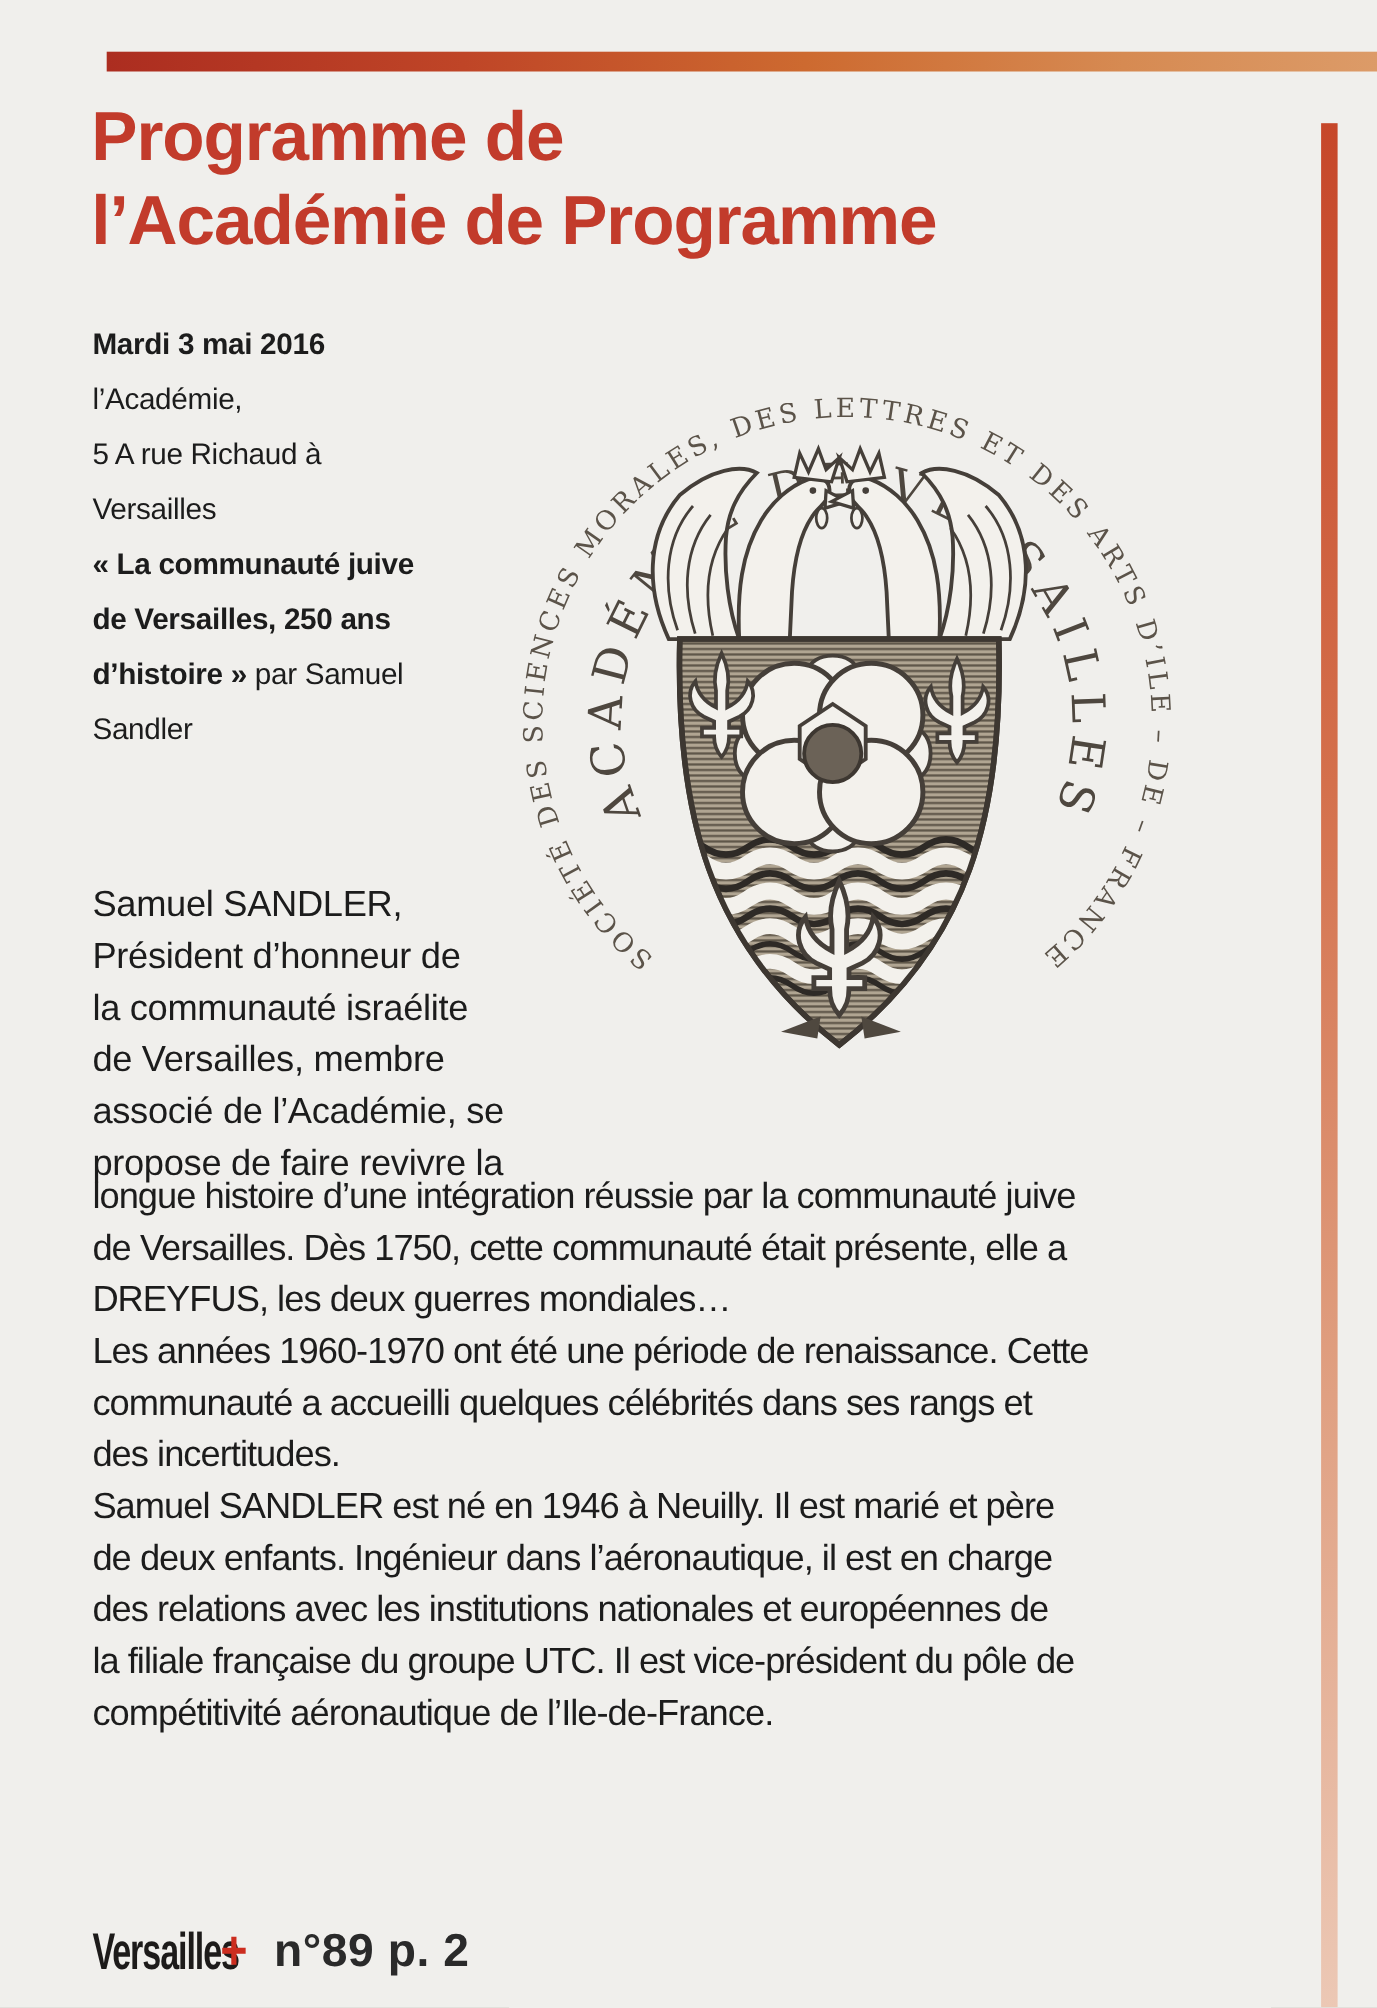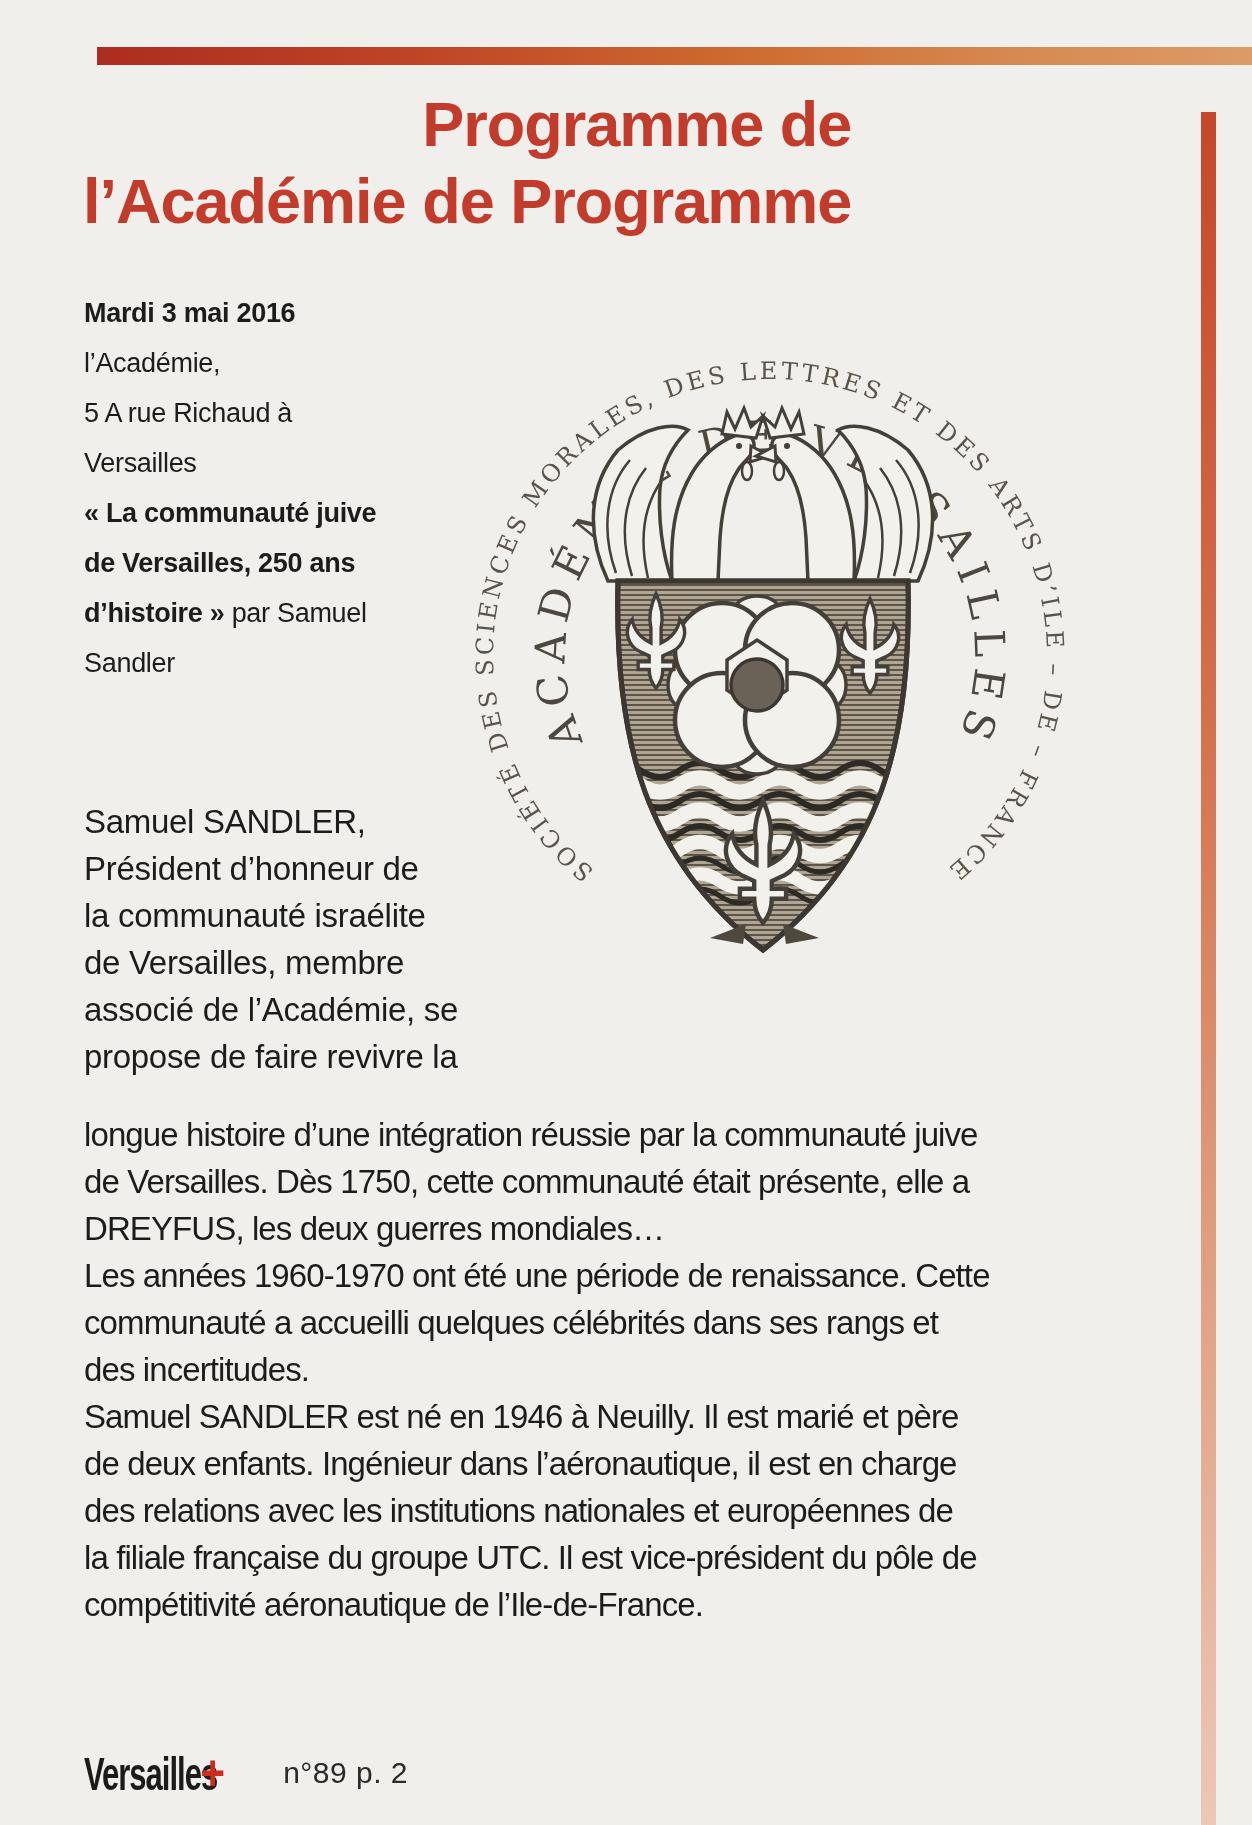--- a/index.html
+++ b/index.html
@@ -17,53 +17,52 @@
     position:absolute;left:97px;top:47px;right:0;height:18px;
     background:linear-gradient(90deg,#ac2d20 0%,#bf4527 28%,#cd6a30 55%,#d68a52 80%,#dc9b68 100%);
   }
   .right-line{
     position:absolute;left:1201px;top:112px;width:15px;bottom:0;
     background:linear-gradient(180deg,#c6472a 0%,#d4704c 35%,#df9d7e 65%,#ecc8b5 100%);
   }
   .title{
     position:absolute;left:83px;top:86px;
     font-size:63px;font-weight:bold;line-height:77px;
-    color:#c23b2b;letter-spacing:-1px;text-align:right;
+    color:#c23b2b;letter-spacing:-1px;
   }
   .event{
     position:absolute;left:84px;top:288px;width:420px;
     font-size:27px;line-height:50px;letter-spacing:-0.3px;
     white-space:nowrap;
   }
   .event .bold{font-weight:bold;}
   .bio-narrow{
     position:absolute;left:84px;top:798px;width:420px;
     font-size:33px;line-height:47px;letter-spacing:-0.3px;
     white-space:nowrap;
   }
   .bio-wide{
     position:absolute;left:84px;top:1063px;width:880px;
     font-size:33px;line-height:47px;letter-spacing:-0.9px;
     white-space:nowrap;
-    margin-top:48px;
   }
   .footer{
     position:absolute;left:84px;top:1748px;height:50px;
     display:flex;align-items:center;
   }
   .logo-text{
     font-weight:bold;font-size:47px;letter-spacing:-1.5px;color:#1d1b1a;
     transform:scaleX(0.66);transform-origin:left center;display:inline-block;
   }
   .logo-plus{
     font-weight:bold;font-size:50px;color:#cc2d1f;
     margin-left:-88px;display:inline-block;transform:scaleX(0.85);
   }
   .issue{
-    font-size:30px;color:#2a2a2a;margin-left:56px;letter-spacing:0.5px;
+    font-size:42px;color:#2a2a2a;margin-left:22px;letter-spacing:0.5px;font-weight:bold;
   }
   .seal{position:absolute;left:450px;top:338px;width:644px;height:632px;}
   .seal svg{width:100%;height:100%;}
 </style>
 </head>
 <body>
 
 <div class="page">
 
   <div class="top-bar"></div>

